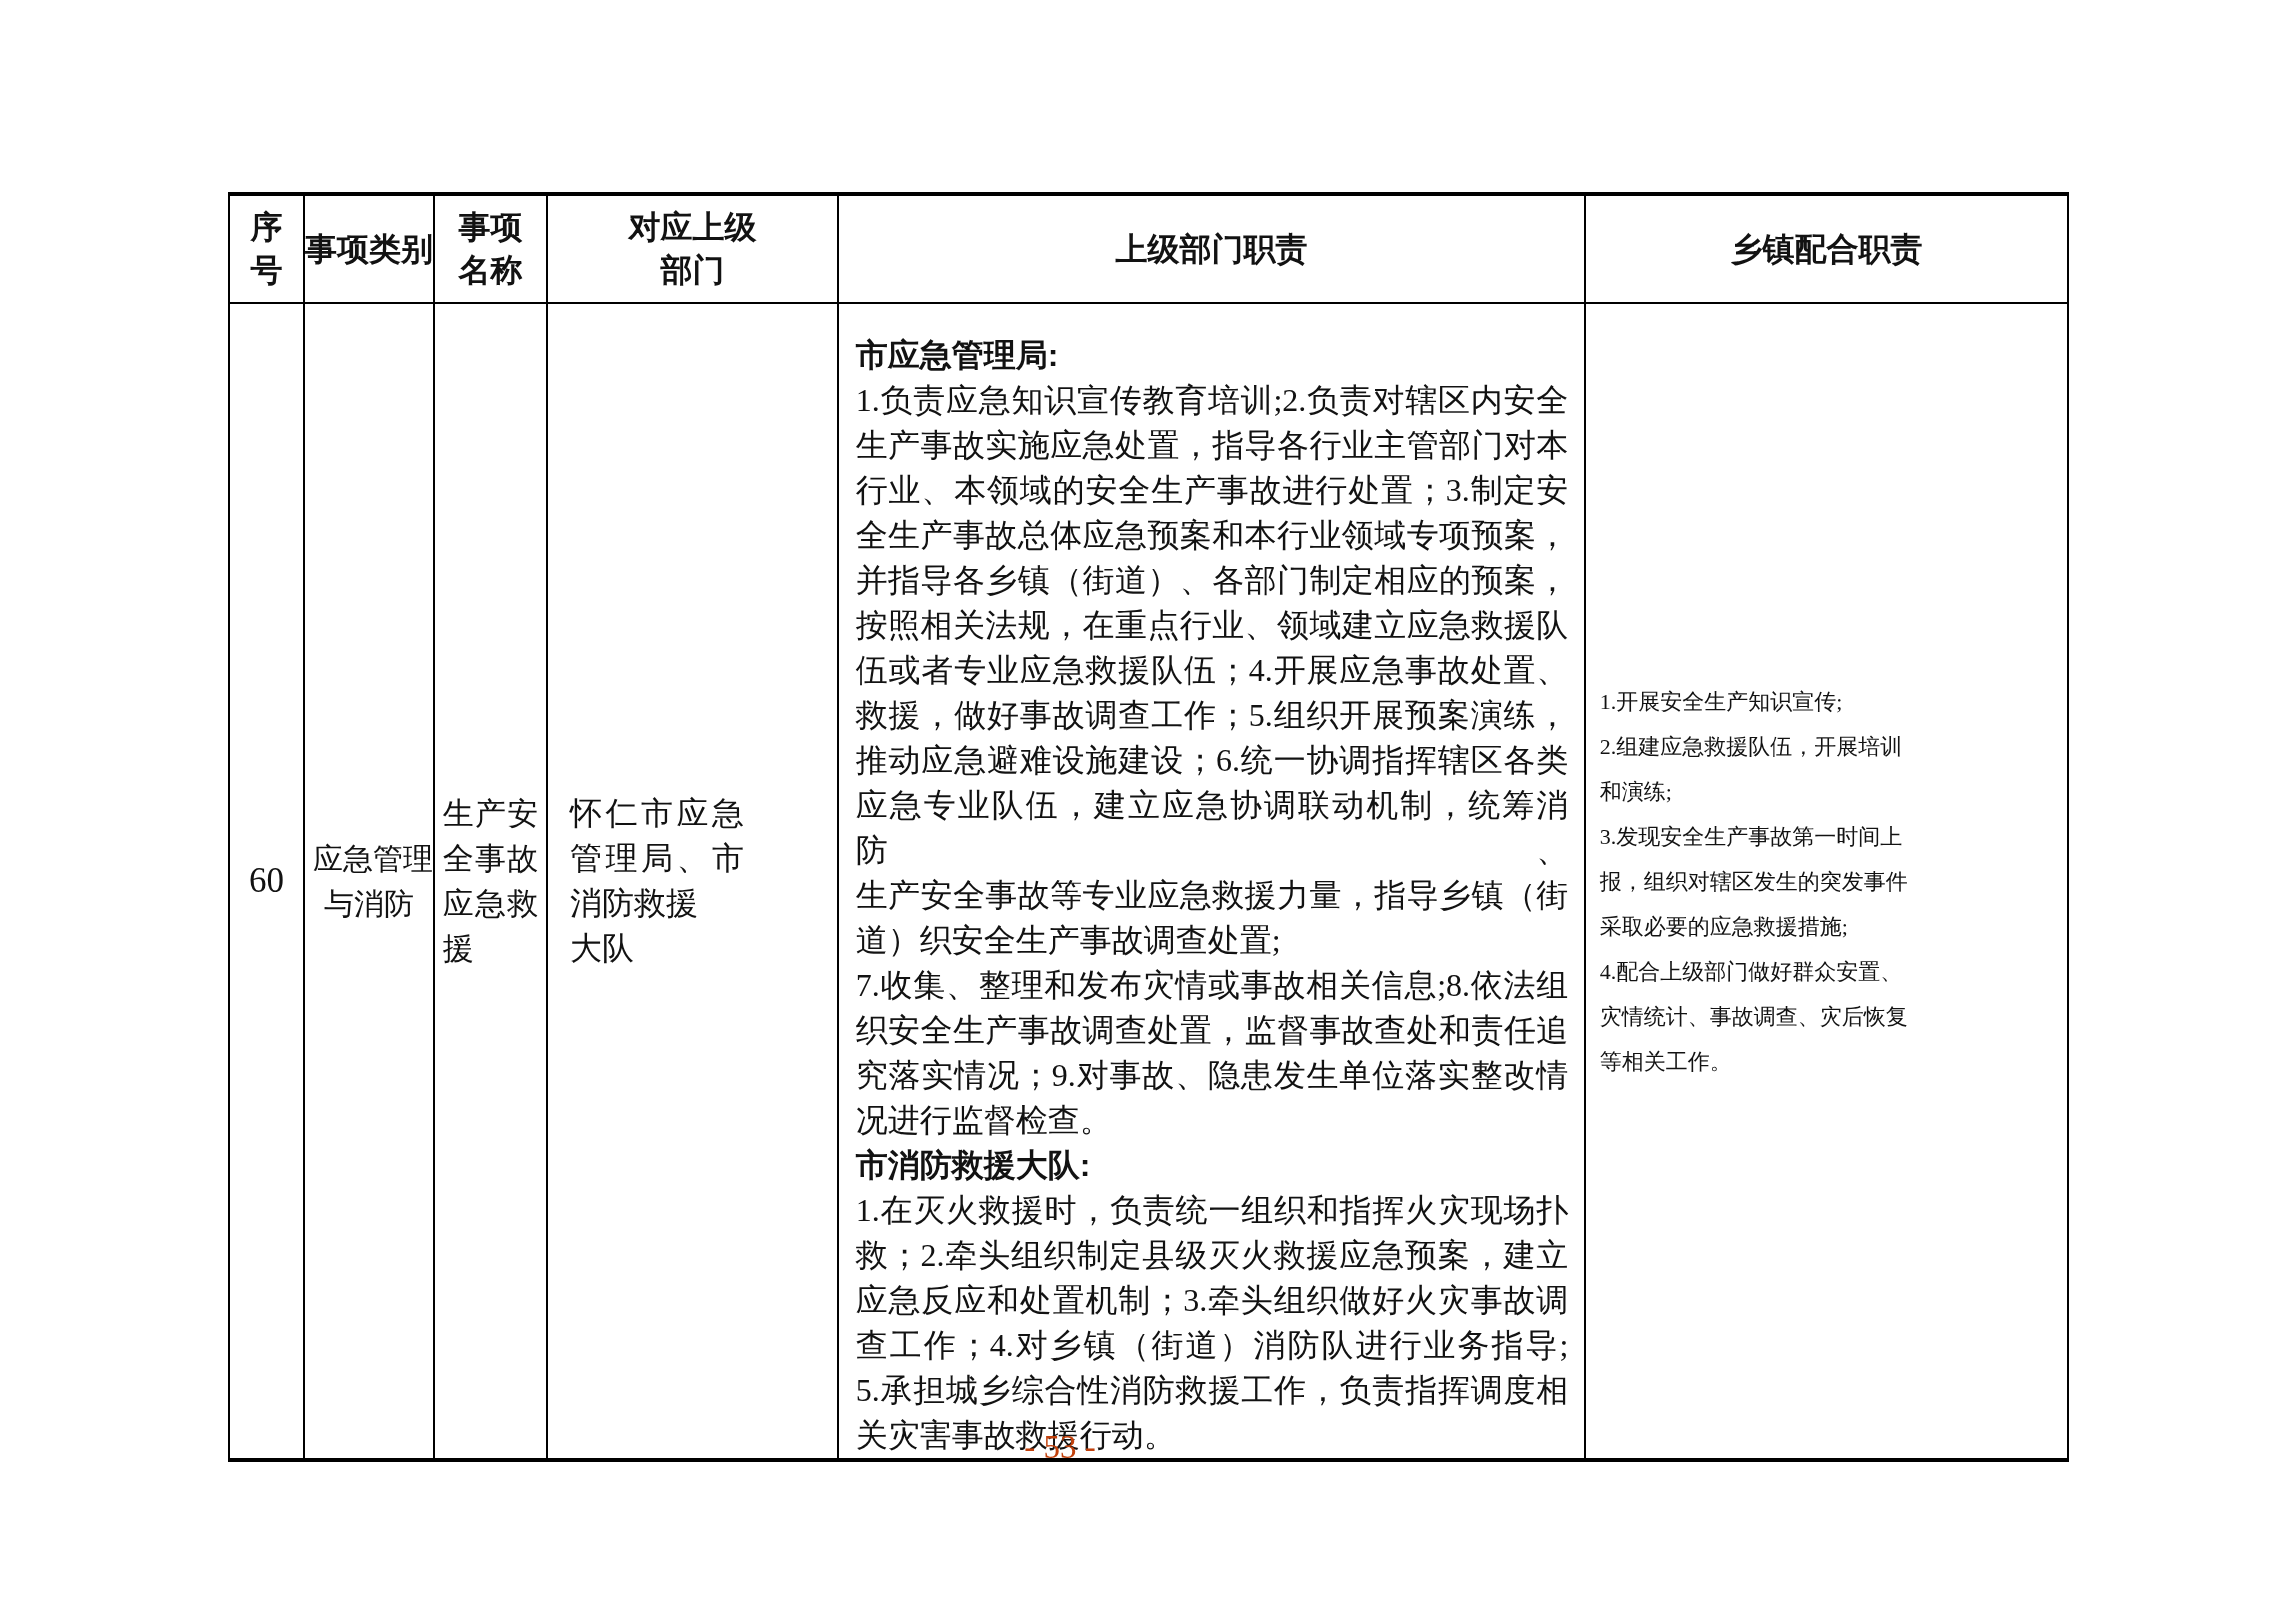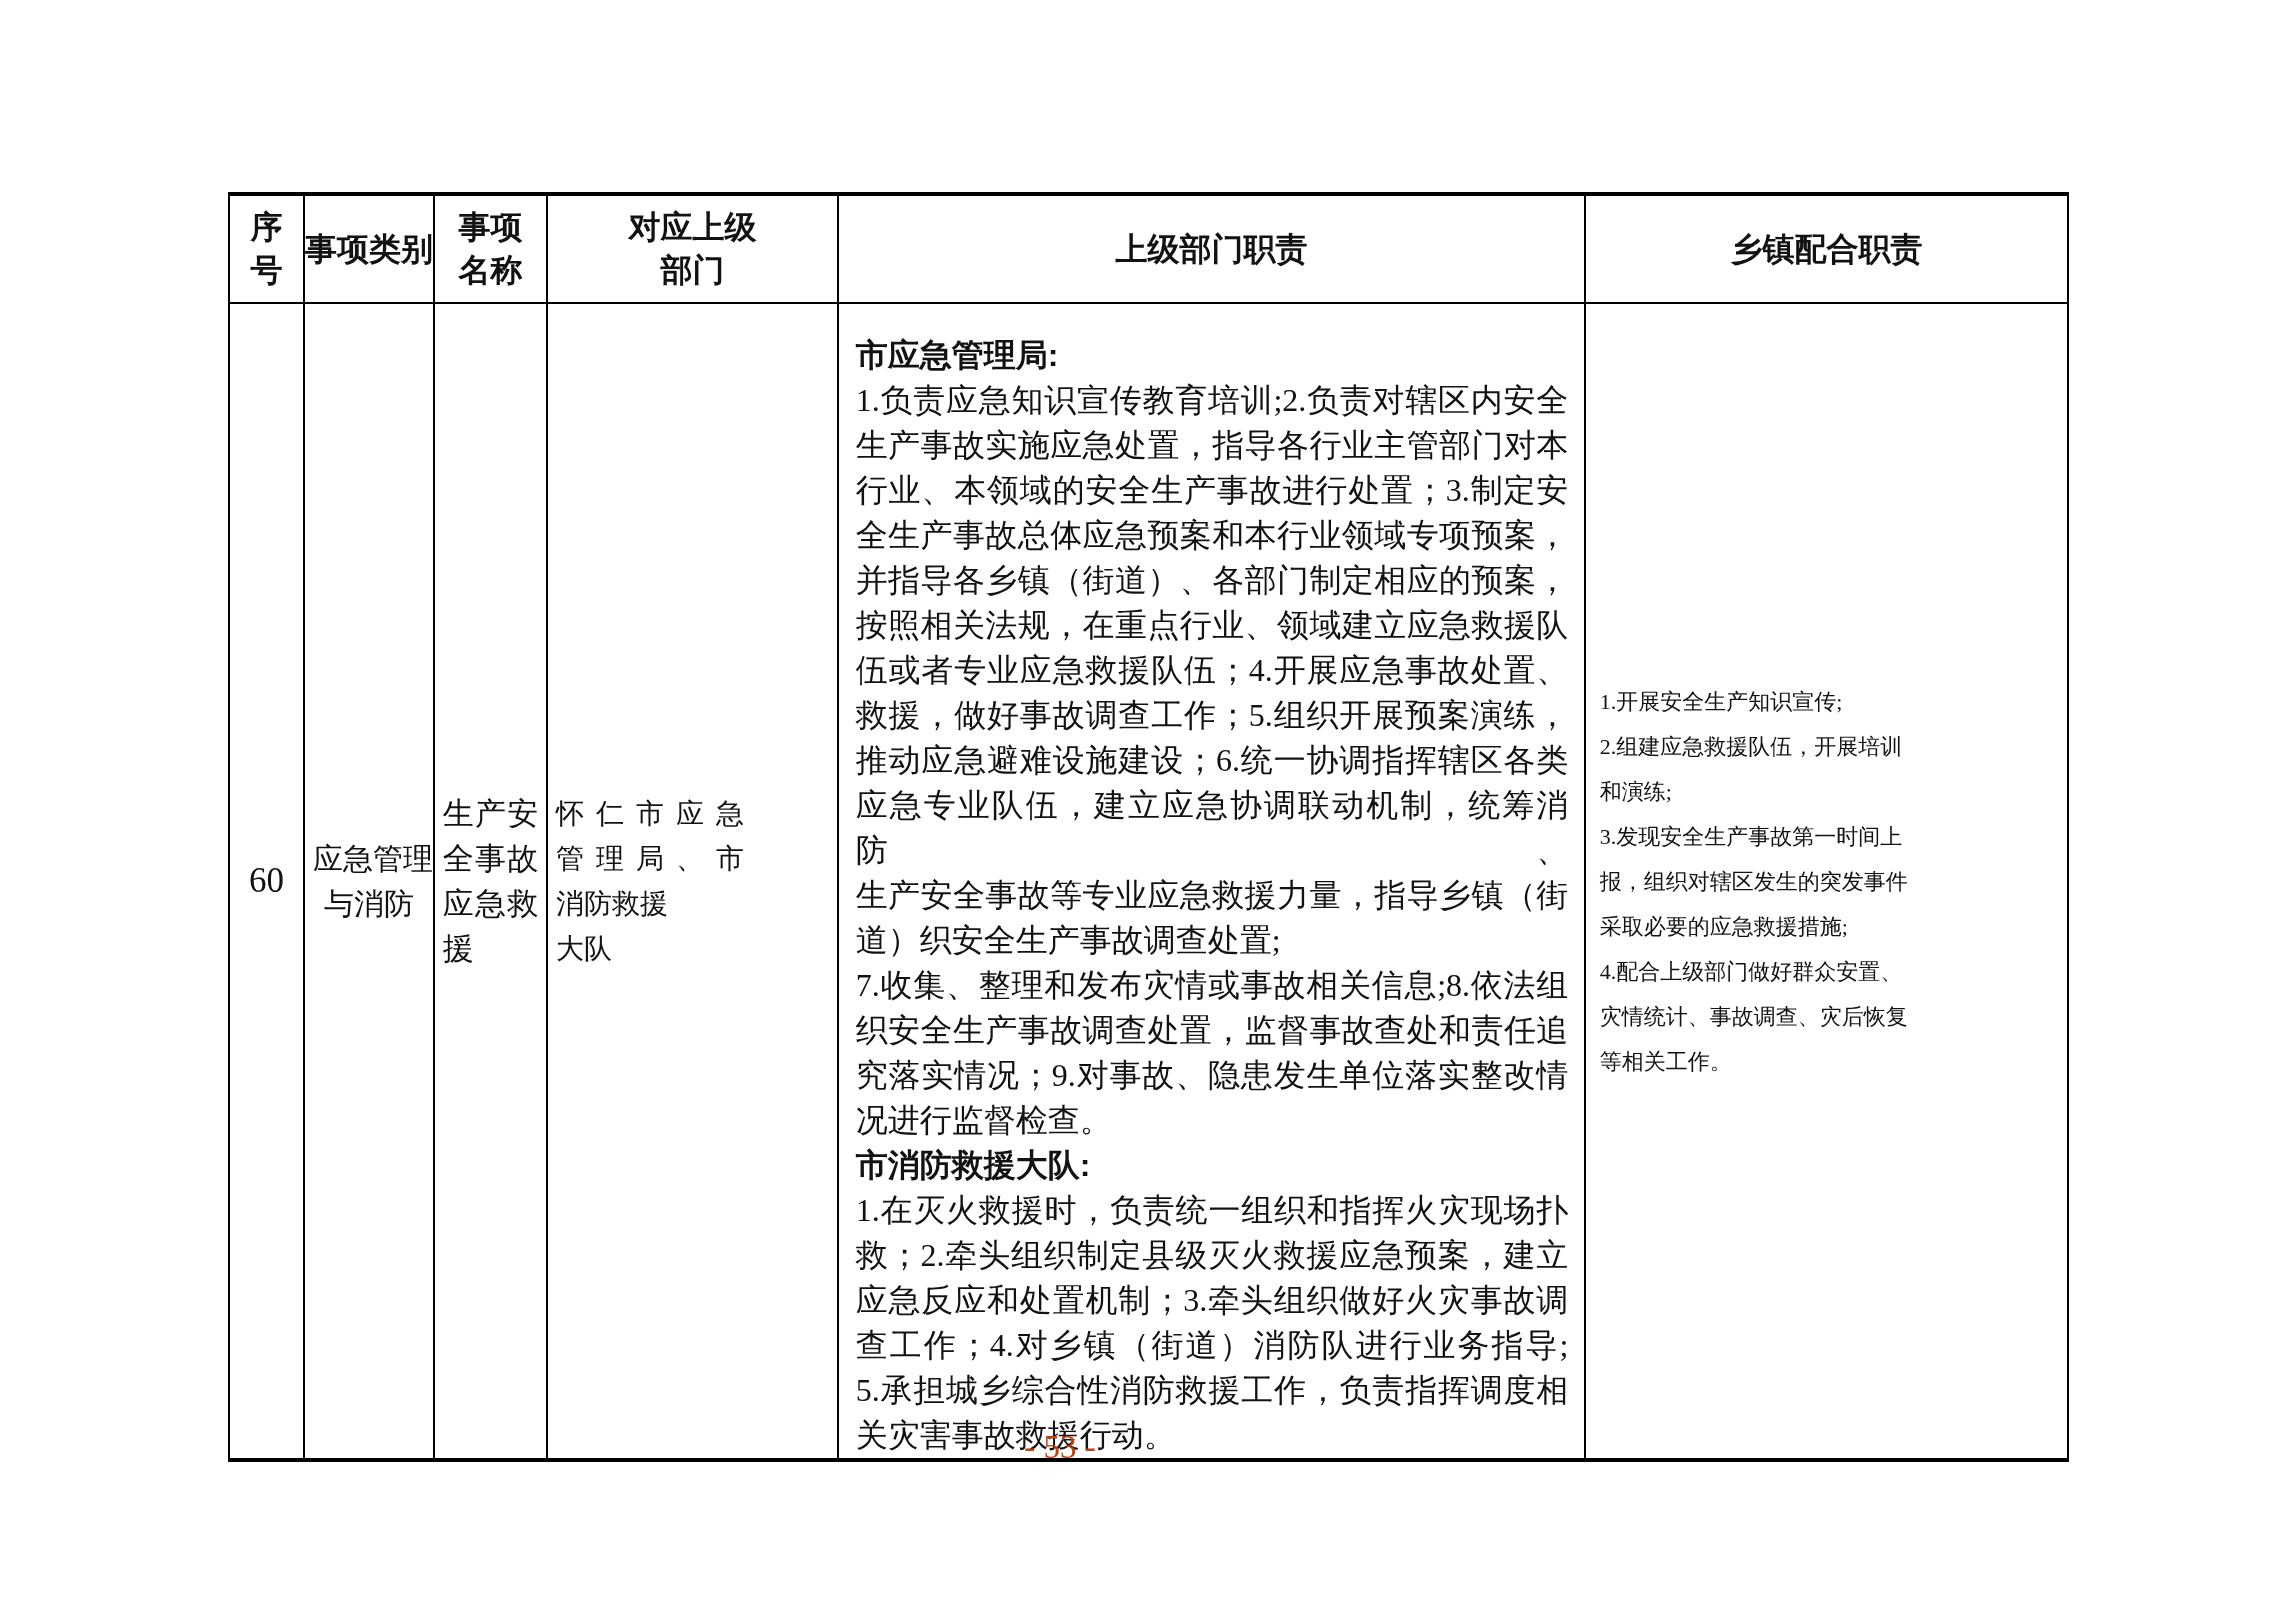--- a/index.html
+++ b/index.html
@@ -63,23 +63,23 @@
   }
   .c-name {
     vertical-align: middle;
     font-size: 31px;
     line-height: 45px;
     padding: 0 7.8px;
     text-align: left;
   }
   .c-dept {
     vertical-align: middle;
-    font-size: 28px;
-    line-height: 45px;
-    padding: 0 93px 0 8px;
+    font-size: 32px;
+    line-height: 45px;
+    padding: 0 93px 0 22px;
     text-align: left;
   }
   .c-superior {
     vertical-align: top;
     font-size: 32px;
     line-height: 45px;
     padding: 29px 15.7px 0 16.7px;
     text-align: left;
   }
   .c-township {

